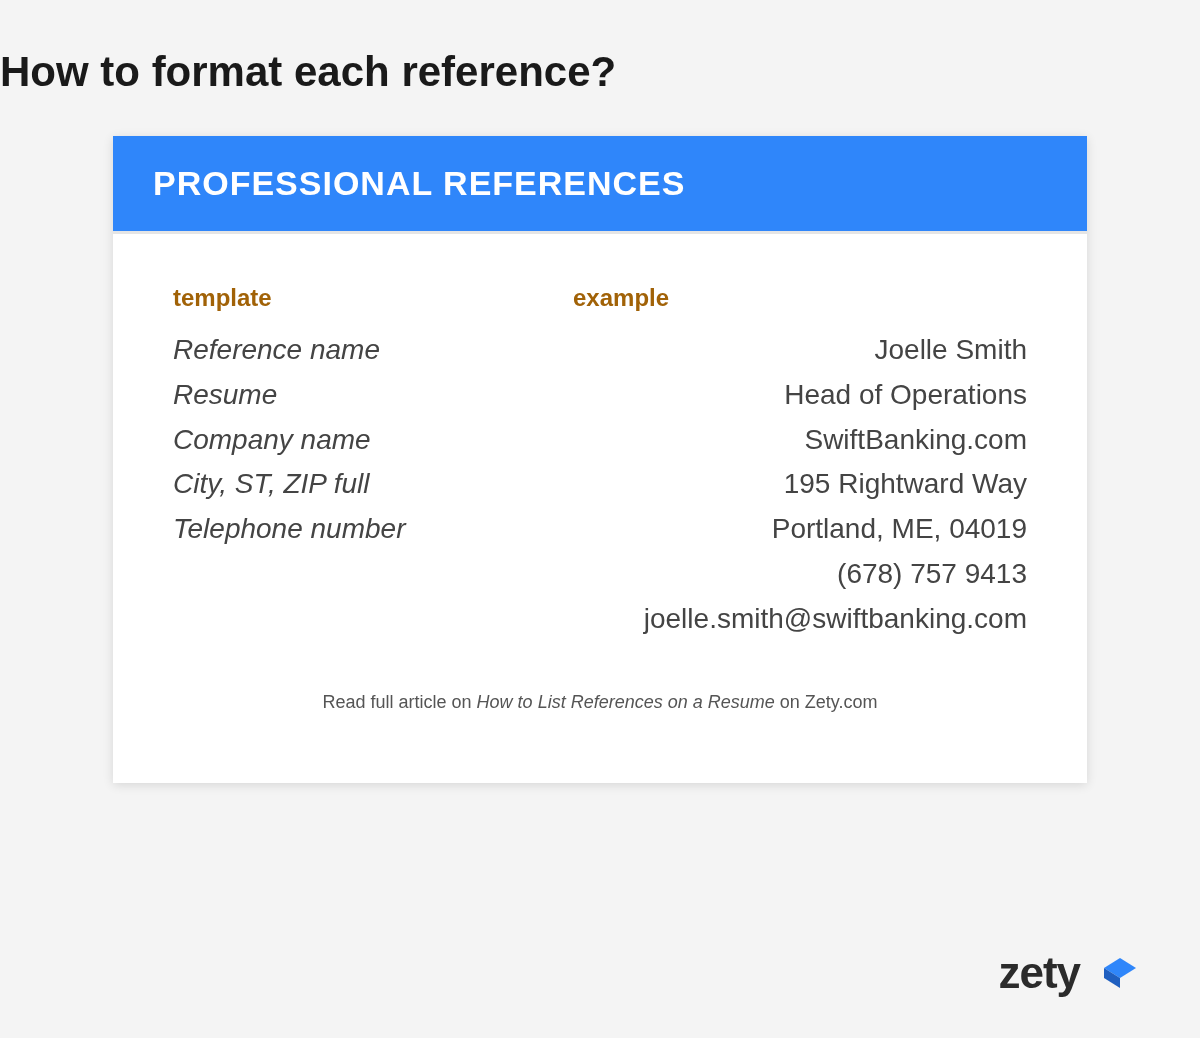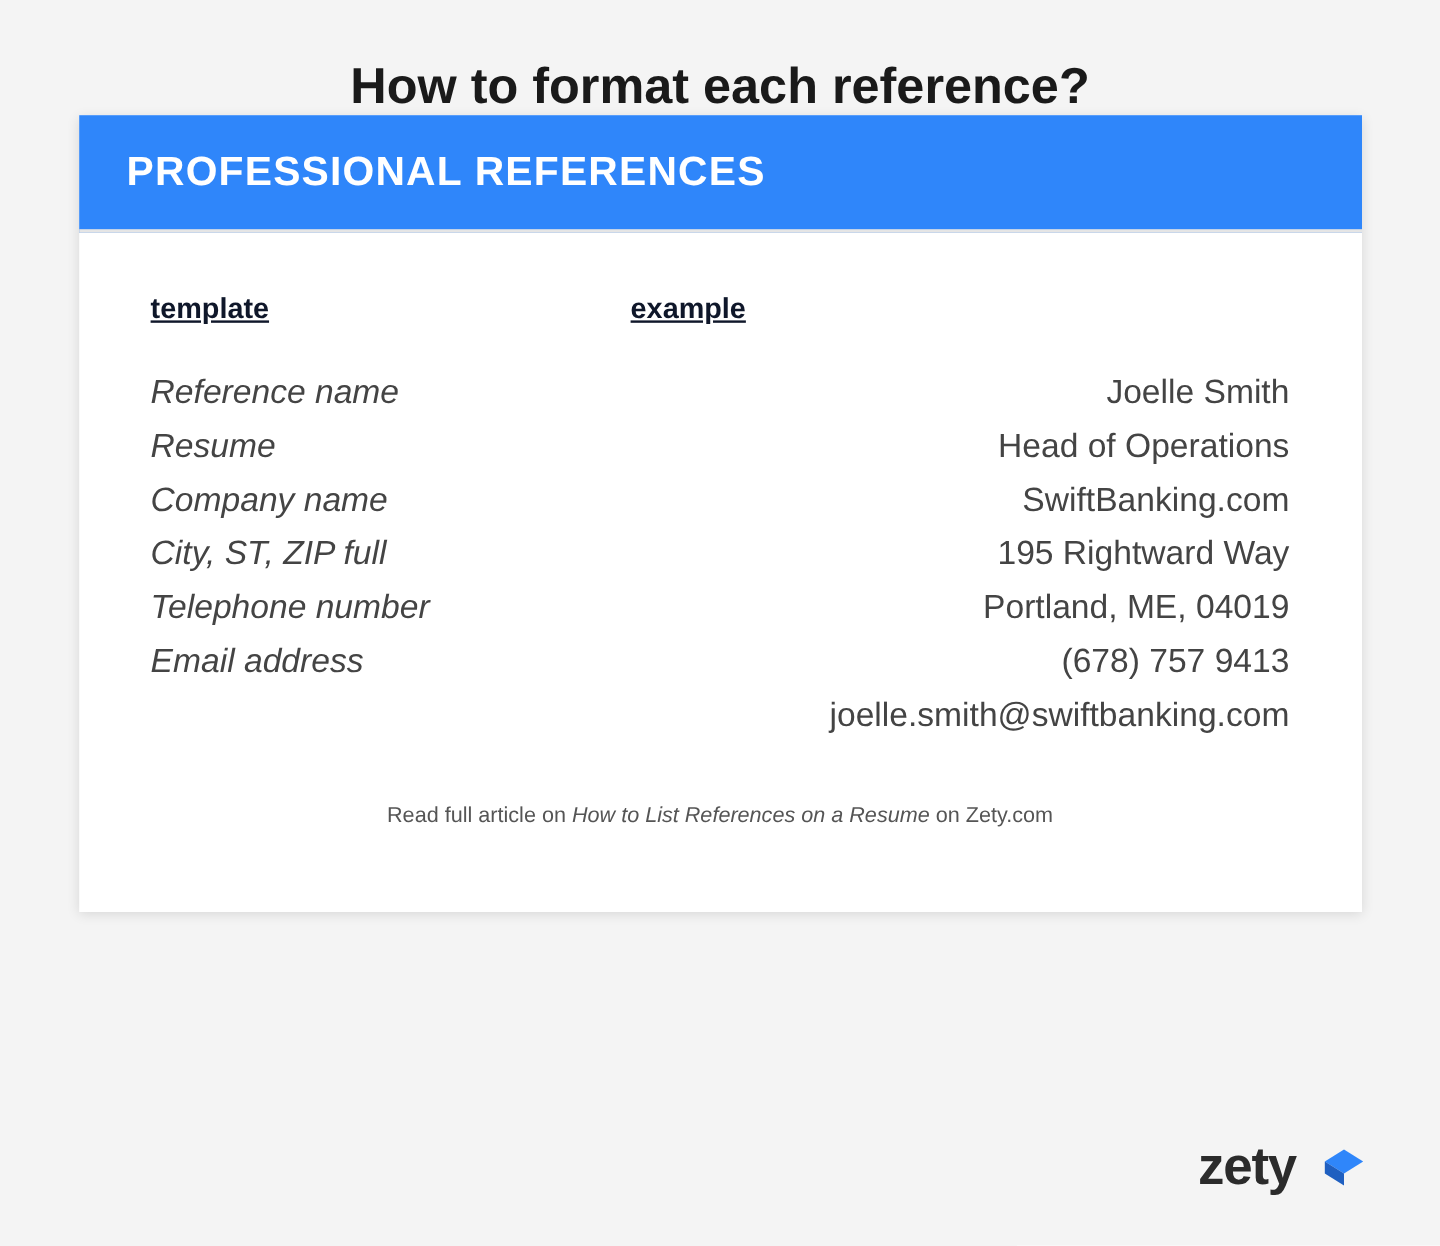--- a/index.html
+++ b/index.html
@@ -5,28 +5,29 @@
   * { margin: 0; padding: 0; box-sizing: border-box; }
   body {
     width: 1200px;
     height: 1038px;
     background: #f4f4f4;
     font-family: -apple-system, BlinkMacSystemFont, "Segoe UI", Helvetica, Arial, sans-serif;
     position: relative;
     overflow: hidden;
   }
   .page-title {
-    text-align: center;
+    text-align: left;
     font-size: 42px;
     font-weight: 700;
     color: #1a1a1a;
     padding-top: 48px;
+    padding-bottom: 40px;
   }
   .card {
-    width: 1069px;
+    width: 974px;
     margin: 0 auto;
     background: #ffffff;
     box-shadow: 0 2px 10px rgba(0,0,0,0.12);
   }
   .card-header {
     background: #2f86fa;
     color: #ffffff;
     font-size: 34px;
     font-weight: 700;
     letter-spacing: 1px;
@@ -38,23 +39,22 @@
   }
   .columns {
     display: flex;
     gap: 60px;
   }
   .col-template { width: 340px; }
   .col-example { flex: 1; }
   .col-heading {
     font-size: 24px;
     font-weight: 600;
-    color: #0f172a;
-    margin-bottom: 33px;
-    text-decoration: underline;
+    color: #a16207;
+    margin-bottom: 16px;
   }
   .col-template .line {
     font-style: italic;
     font-size: 28px;
     color: #444444;
     line-height: 1.6;
   }
   .col-example .line {
     font-size: 28px;
     color: #444444;
@@ -93,21 +93,20 @@
   <div class="card-header">PROFESSIONAL REFERENCES</div>
   <div class="card-body">
     <div class="columns">
       <div class="col-template">
         <div class="col-heading">template</div>
         <div class="line">Reference name</div>
         <div class="line">Resume</div>
         <div class="line">Company name</div>
         <div class="line">City, ST, ZIP full</div>
         <div class="line">Telephone number</div>
-        <div class="line">Email address</div>
       </div>
       <div class="col-example">
         <div class="col-heading">example</div>
         <div class="line">Joelle Smith</div>
         <div class="line">Head of Operations</div>
         <div class="line">SwiftBanking.com</div>
         <div class="line">195 Rightward Way</div>
         <div class="line">Portland, ME, 04019</div>
         <div class="line">(678) 757 9413</div>
         <div class="line">joelle.smith@swiftbanking.com</div>

